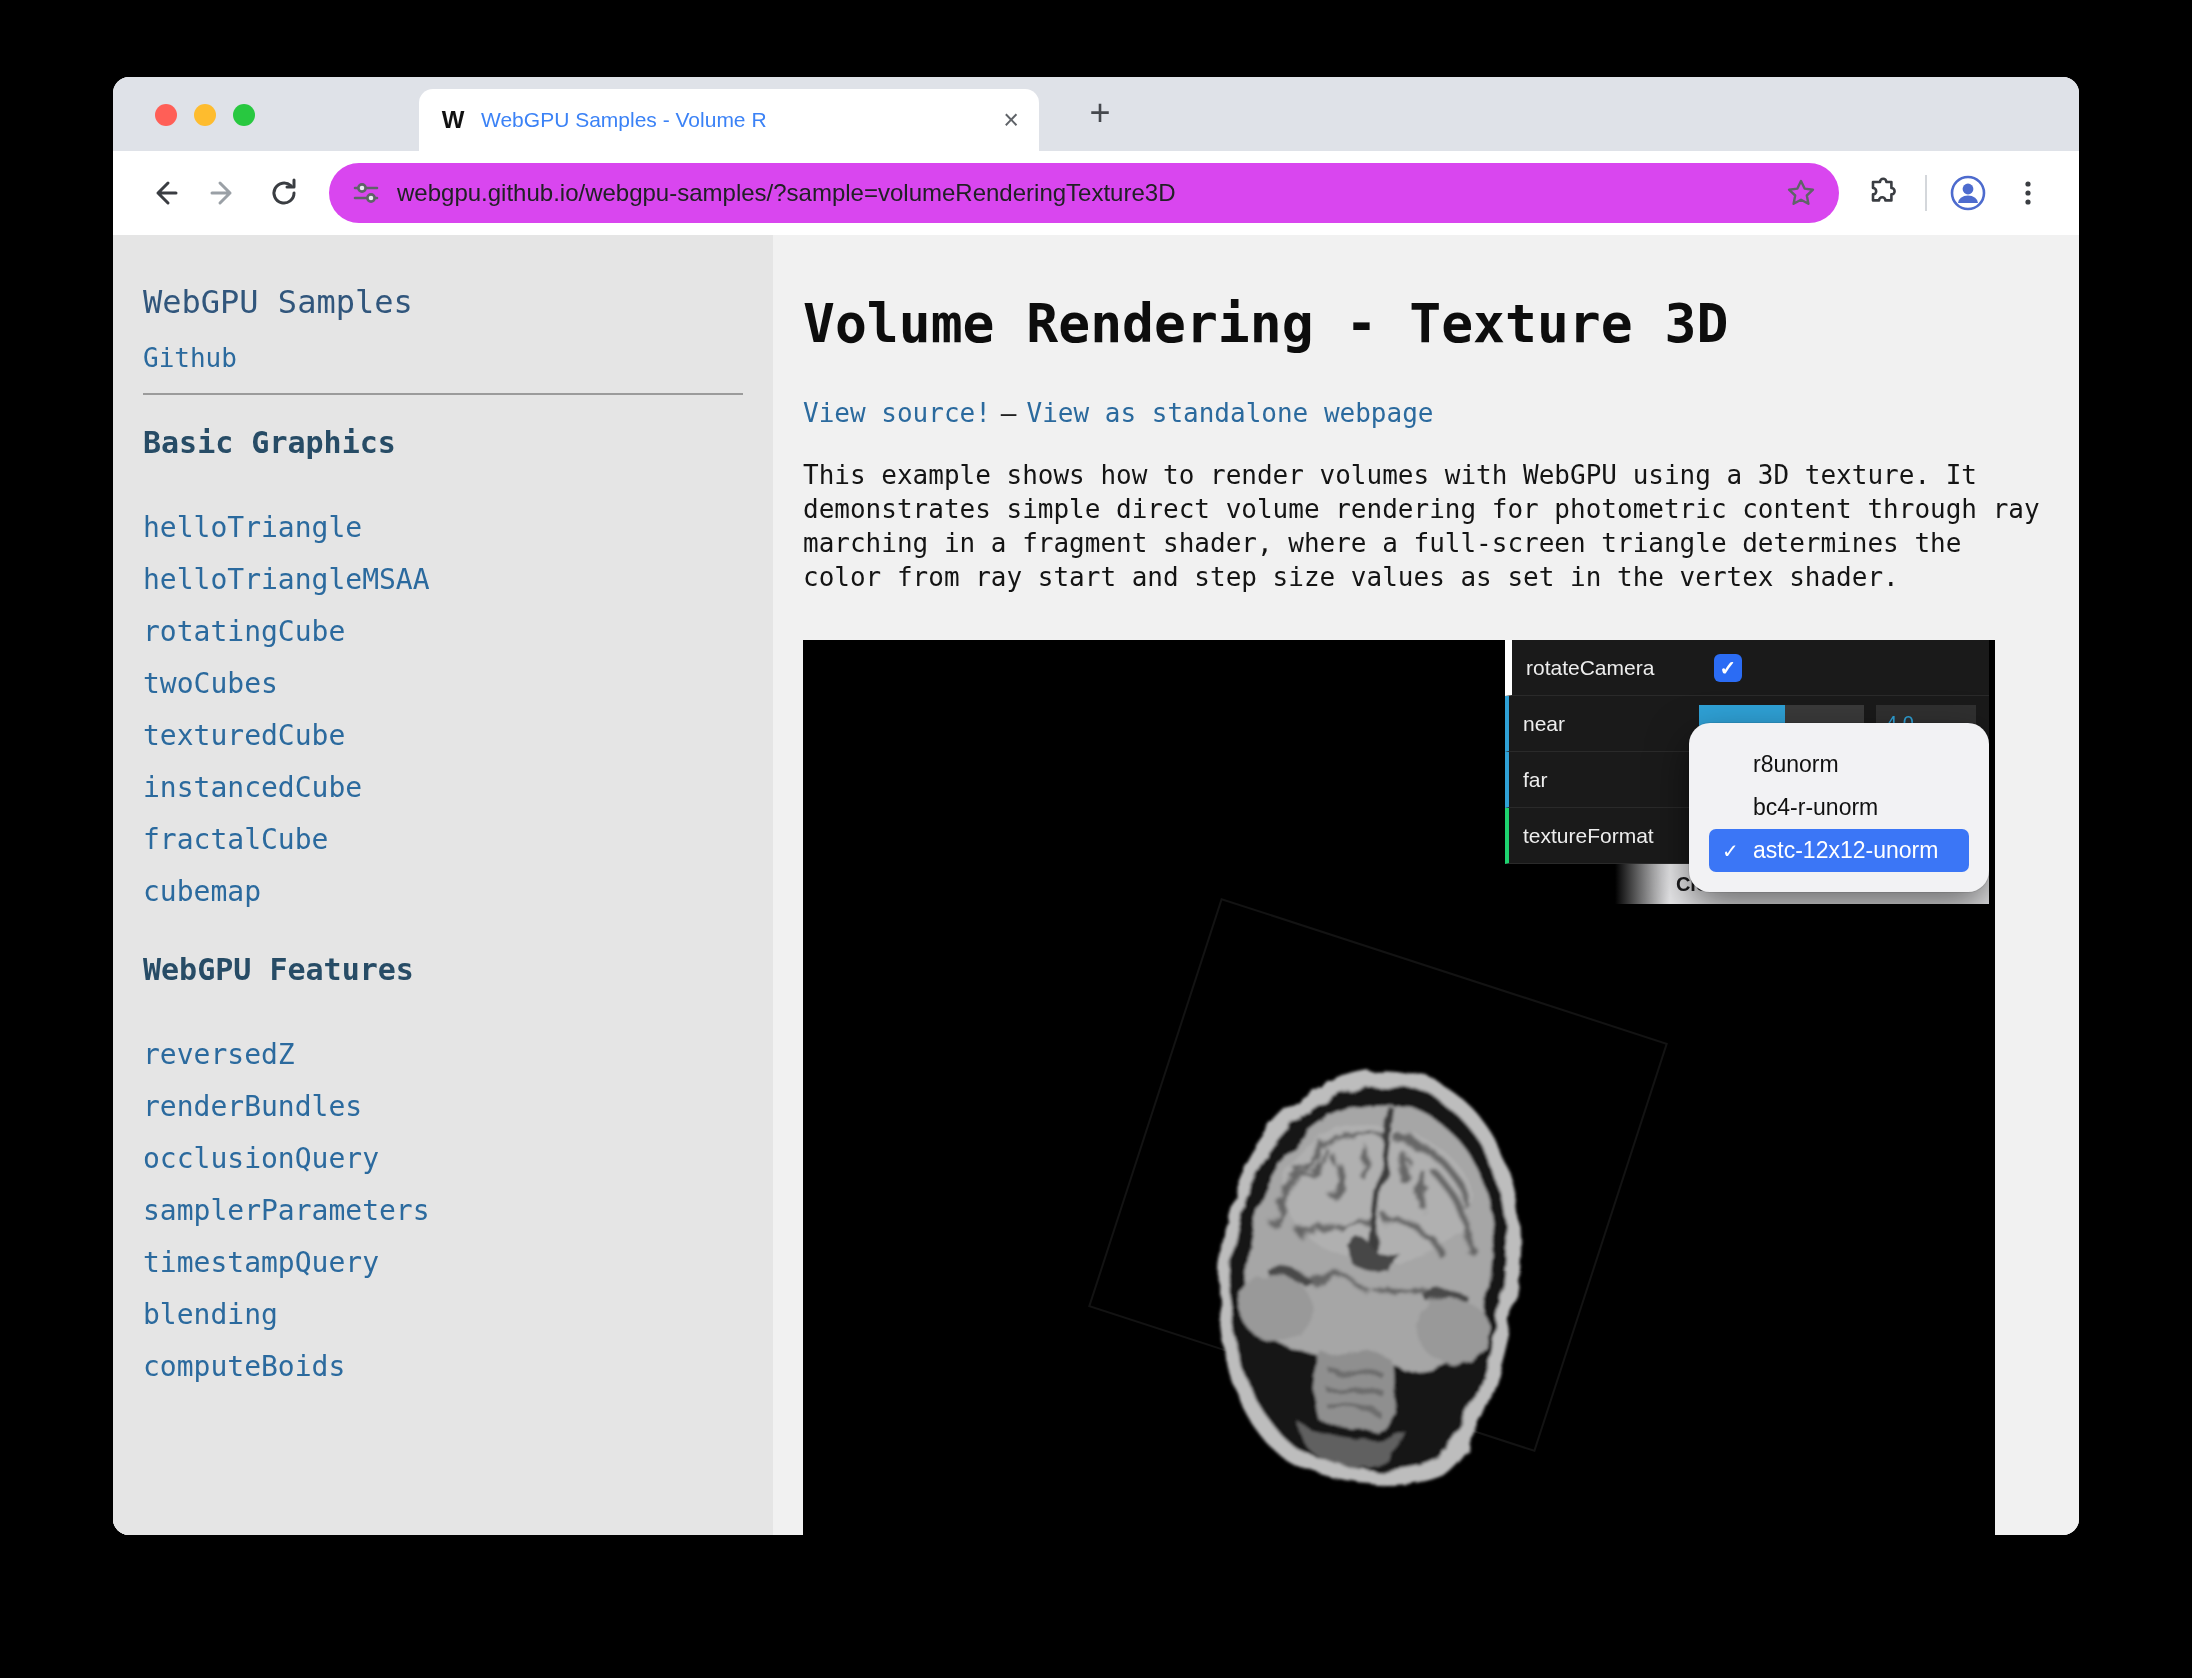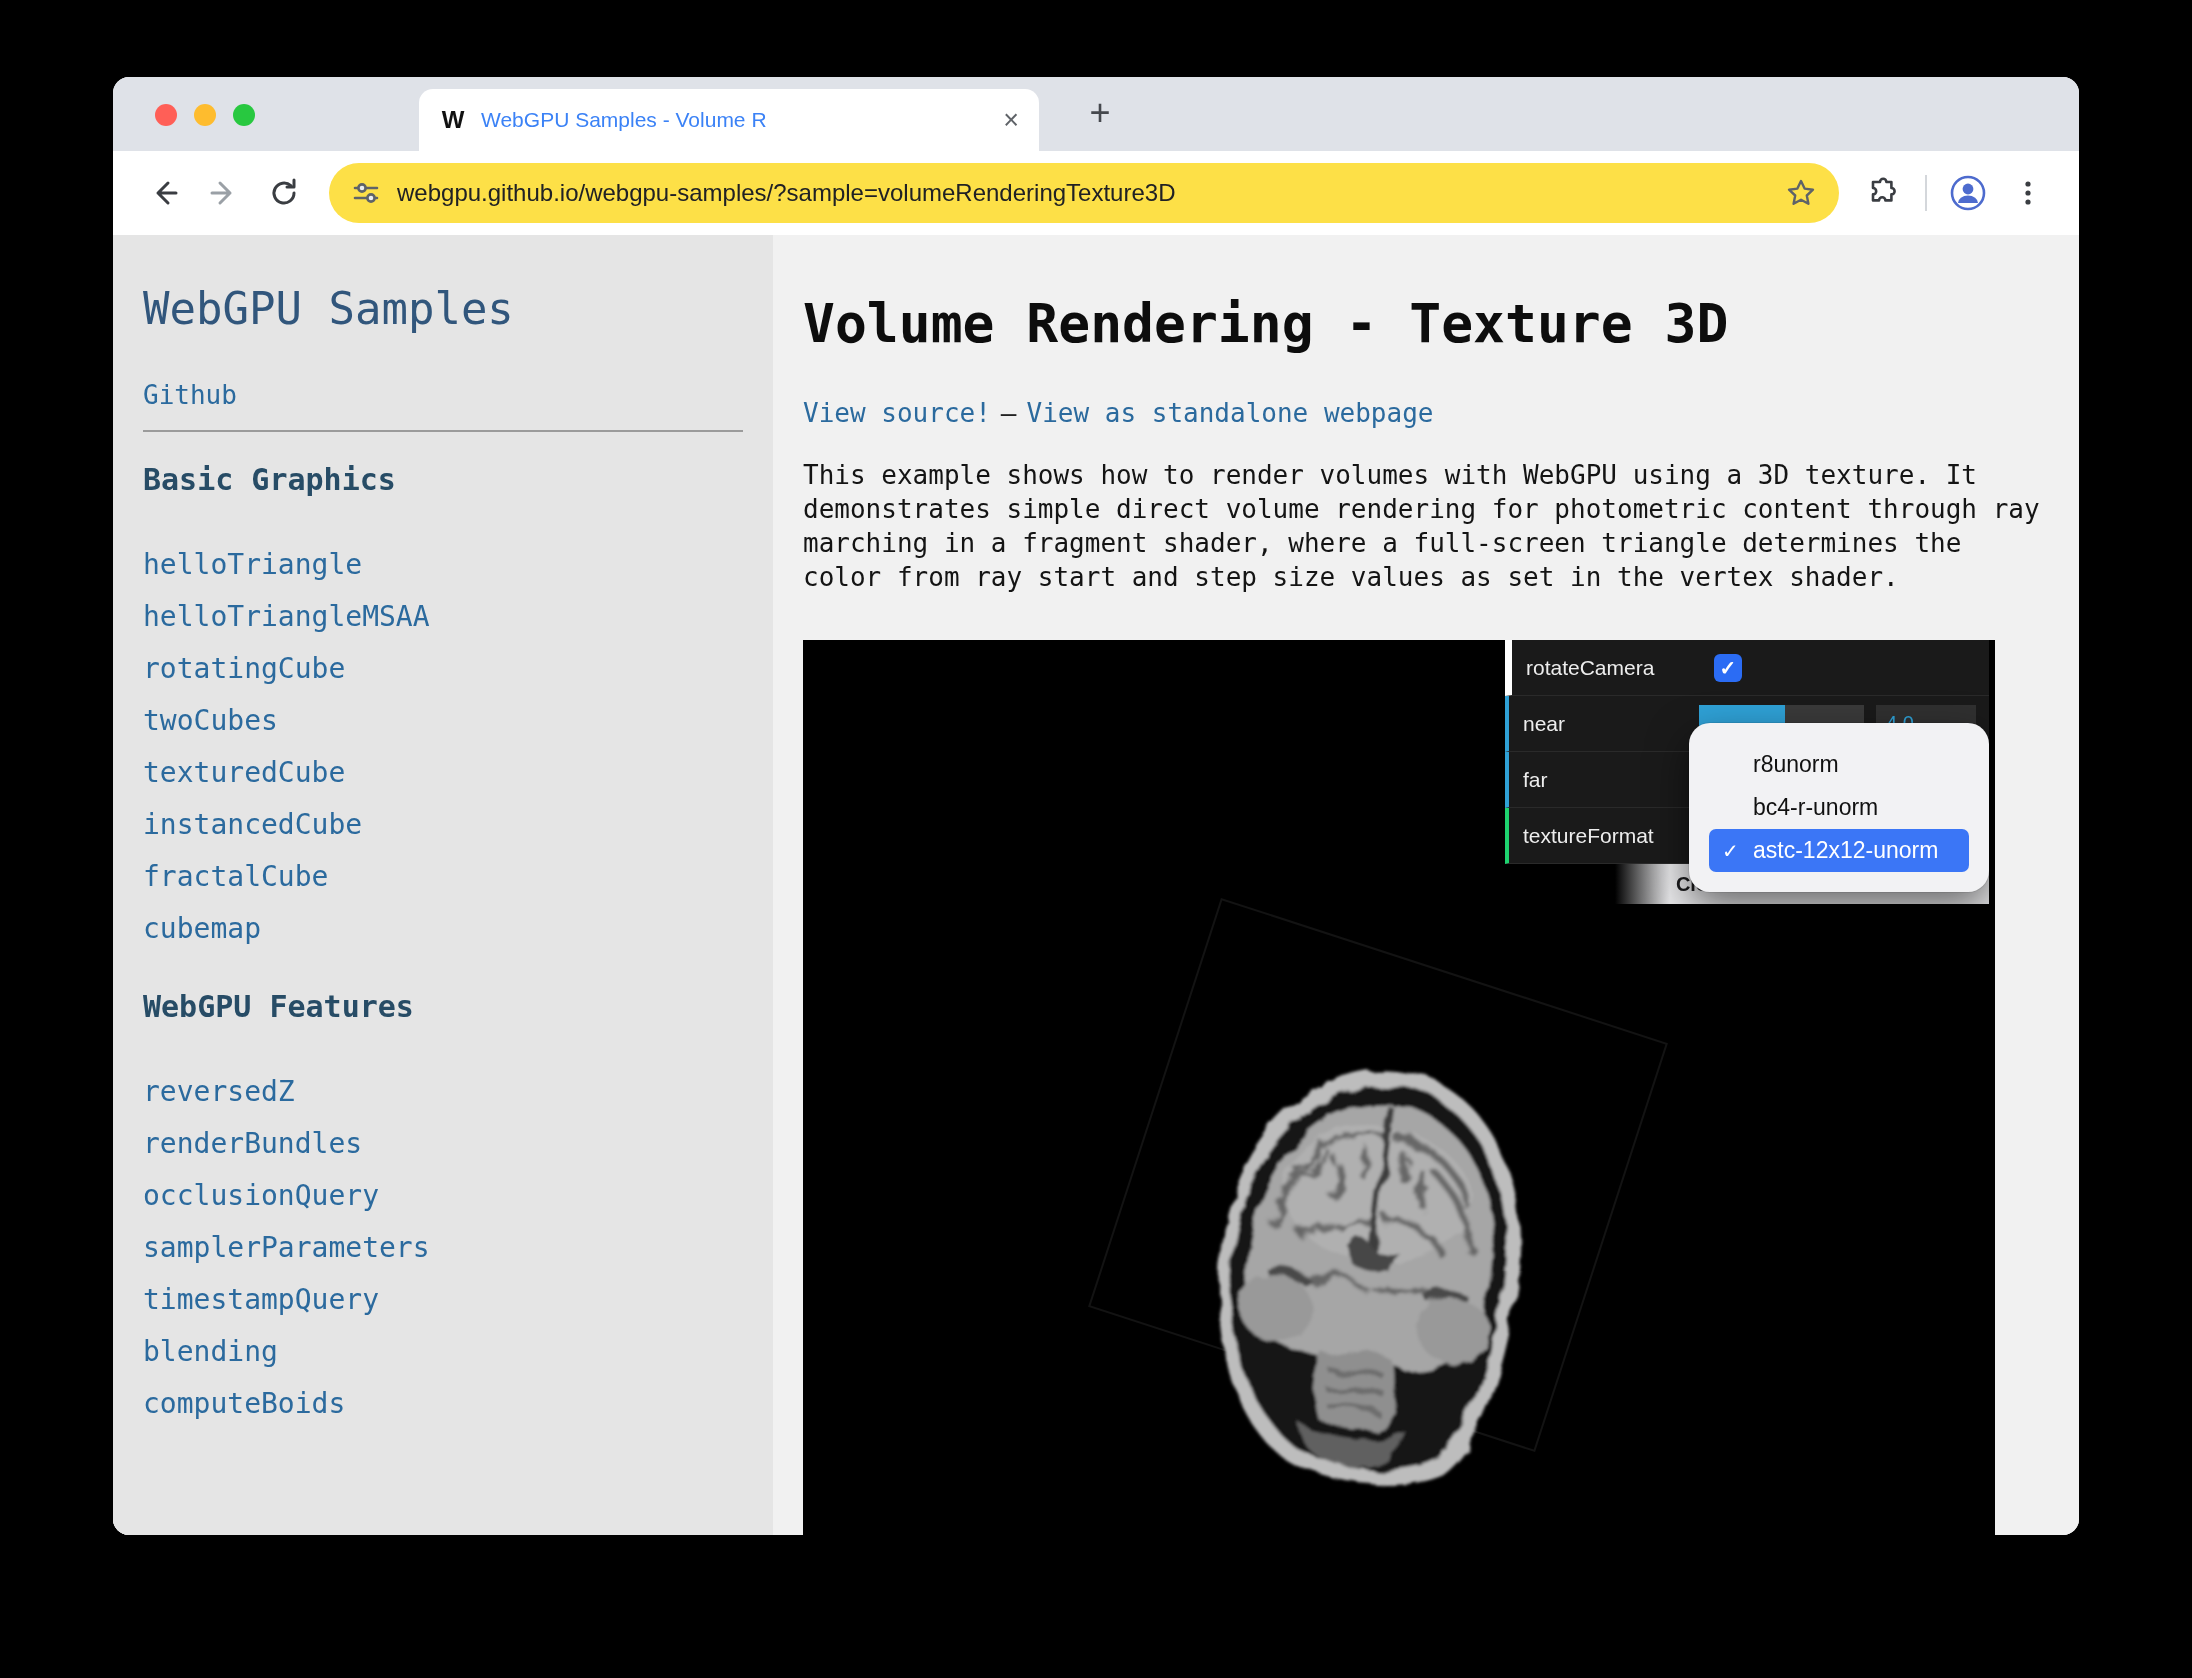--- a/index.html
+++ b/index.html
@@ -24,32 +24,32 @@
   .tab-title { font-size:21px; color:#3b82f6; white-space:nowrap; line-height:30px; }
   .tab-fade { position:absolute; right:0; top:0; width:70px; height:100%;
               background:linear-gradient(90deg, rgba(255,255,255,0), #fff 85%); }
   .tab-close { font-size:27px; color:#5f6368; margin-left:10px; line-height:1; }
   .newtab { position:absolute; left:965px; top:14px; font-size:36px; color:#45484d;
             width:44px; height:44px; display:flex; align-items:center; justify-content:center; }
 
   
   .toolbar { height:84px; background:#fff; display:flex; align-items:center; padding:0 24px; gap:6px; }
   .ibtn { width:54px; height:54px; border-radius:50%; display:flex; align-items:center; justify-content:center; flex:0 0 auto; }
-  .urlbar { flex:1; height:60px; background:#fde047; border-radius:30px; display:flex;
+  .urlbar { flex:1; height:60px; background:#d946ef; border-radius:30px; display:flex;
             align-items:center; padding:0 22px; margin:0 12px; gap:16px; min-width:0; }
   .url-text { font-size:24px; color:#202124; font-weight:500; white-space:nowrap; overflow:hidden; }
   .url-star { margin-left:auto; flex:0 0 auto; display:flex; }
   .vsep { width:2px; height:36px; background:#d4d7db; margin:0 8px; flex:0 0 auto; }
 
   
   .content { display:flex; height:1300px; background:#f1f1f1; }
 
   .sidebar { width:660px; background:#e5e5e5; padding:48px 30px 0 30px; overflow:hidden;
              font-family:"DejaVu Sans Mono", monospace; flex:0 0 auto; }
-  .sb-title { font-size:44px; font-weight:500; color:#31567c; margin-bottom:46px; }
+  .sb-title { font-size:32px; font-weight:500; color:#31567c; margin-bottom:22px; }
   .sb-github { display:block; font-size:26px; color:#2b6a9e; text-decoration:none; margin-bottom:20px; }
   .sb-rule { border:none; border-top:2px solid #9b9b9b; margin:0 0 30px 0; }
   .sb-heading { font-size:30px; font-weight:bold; color:#274c66; margin:34px 0 42px; }
   .sb-heading.first { margin-top:6px; }
   .sb-link { display:block; font-size:28px; line-height:52px; color:#2b6a9e; text-decoration:none; }
 
   .main { flex:1; padding:34px 0 0 30px; font-family:"DejaVu Sans Mono", monospace; color:#111; overflow:hidden; }
   .page-title { font-size:53px; font-weight:bold; color:#0d0d0d; margin:24px 0 44px; }
   .links-row { font-size:26px; margin-bottom:30px; }
   .links-row a { color:#2b6a9e; text-decoration:none; }

